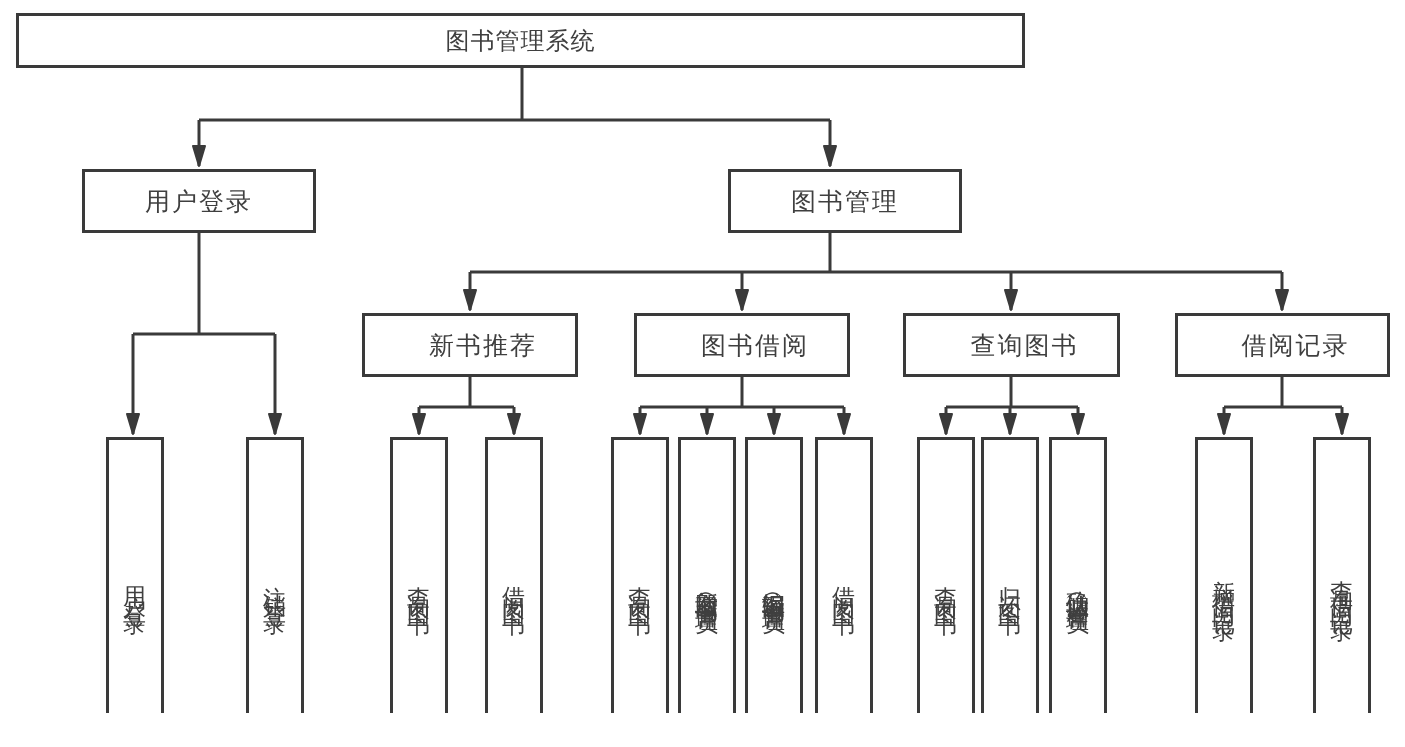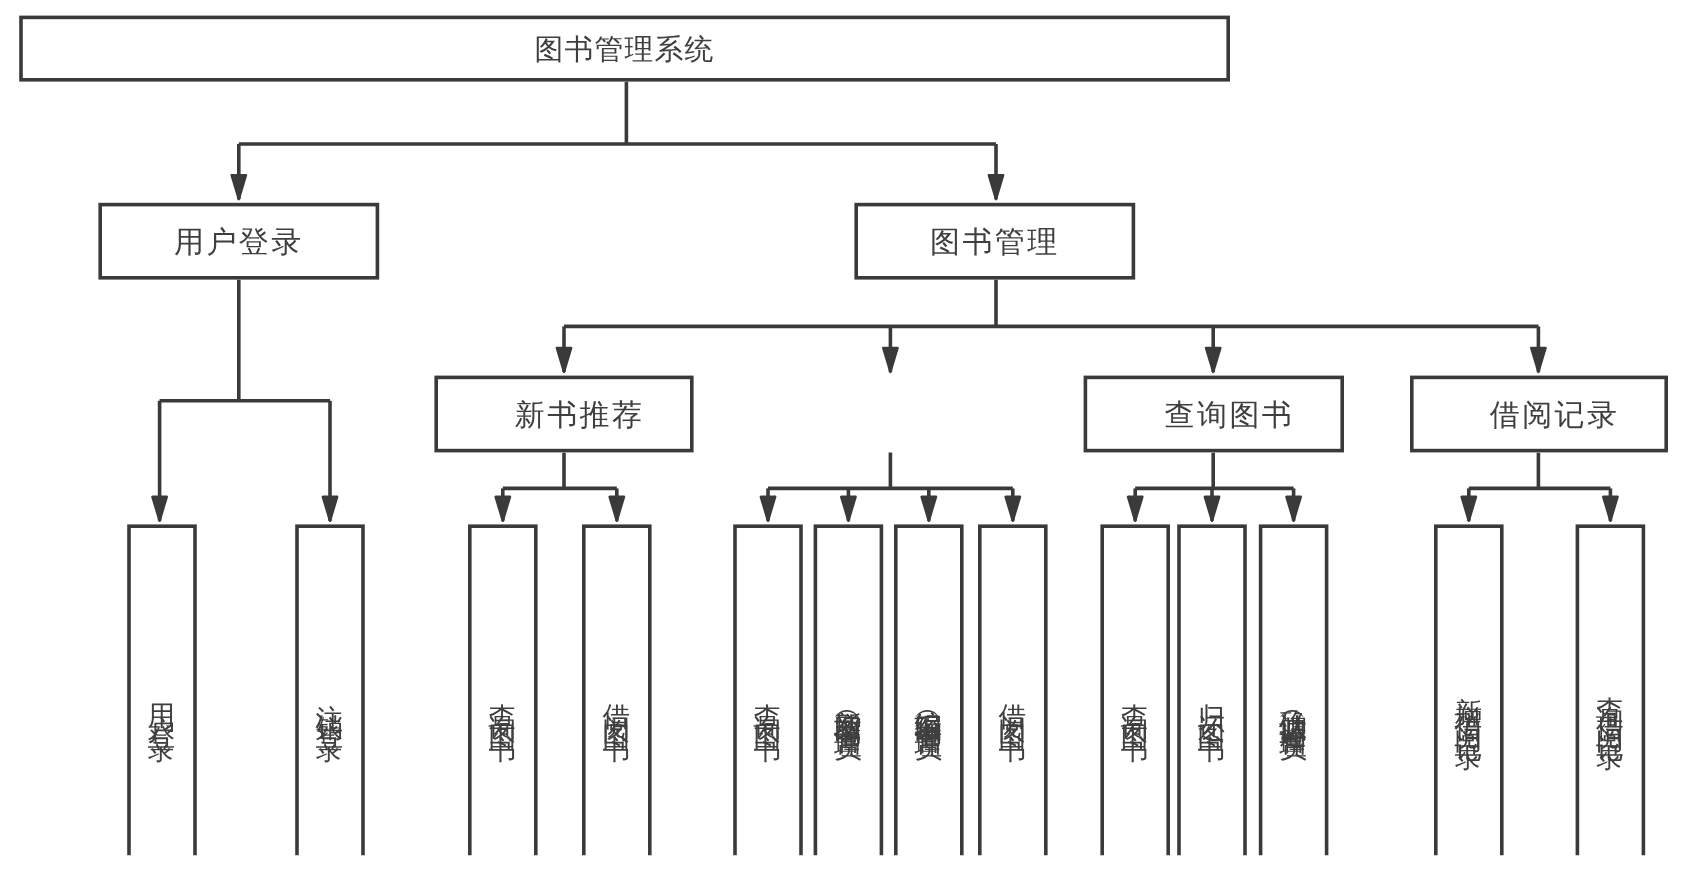--- a/index.html
+++ b/index.html
@@ -128,27 +128,30 @@
     </g>
   </svg>
 
   <div class="box root-box">
     <span>图书管理系统</span>
   </div>
 
   <div class="box h-label lv2" style="left:82px;">
     <span>用户登录</span>
   </div>
-  <div class="box h-label lv2" style="left:712px;">
+  <div class="box h-label lv2" style="left:728px;">
     <span>图书管理</span>
   </div>
 
   <div class="box h-label lv3" style="left:362px; width:216px;">
     <span>新书推荐</span>
   </div>
+  <div class="box h-label lv3" style="left:634px; width:216px;">
+    <span>图书借阅</span>
+  </div>
   <div class="box h-label lv3" style="left:903px; width:217px;">
     <span>查询图书</span>
   </div>
   <div class="box h-label lv3" style="left:1175px; width:215px;">
     <span>借阅记录</span>
   </div>
 
   <div class="box leaf" style="left:106px;">
     <span>用户登录</span>
   </div>

